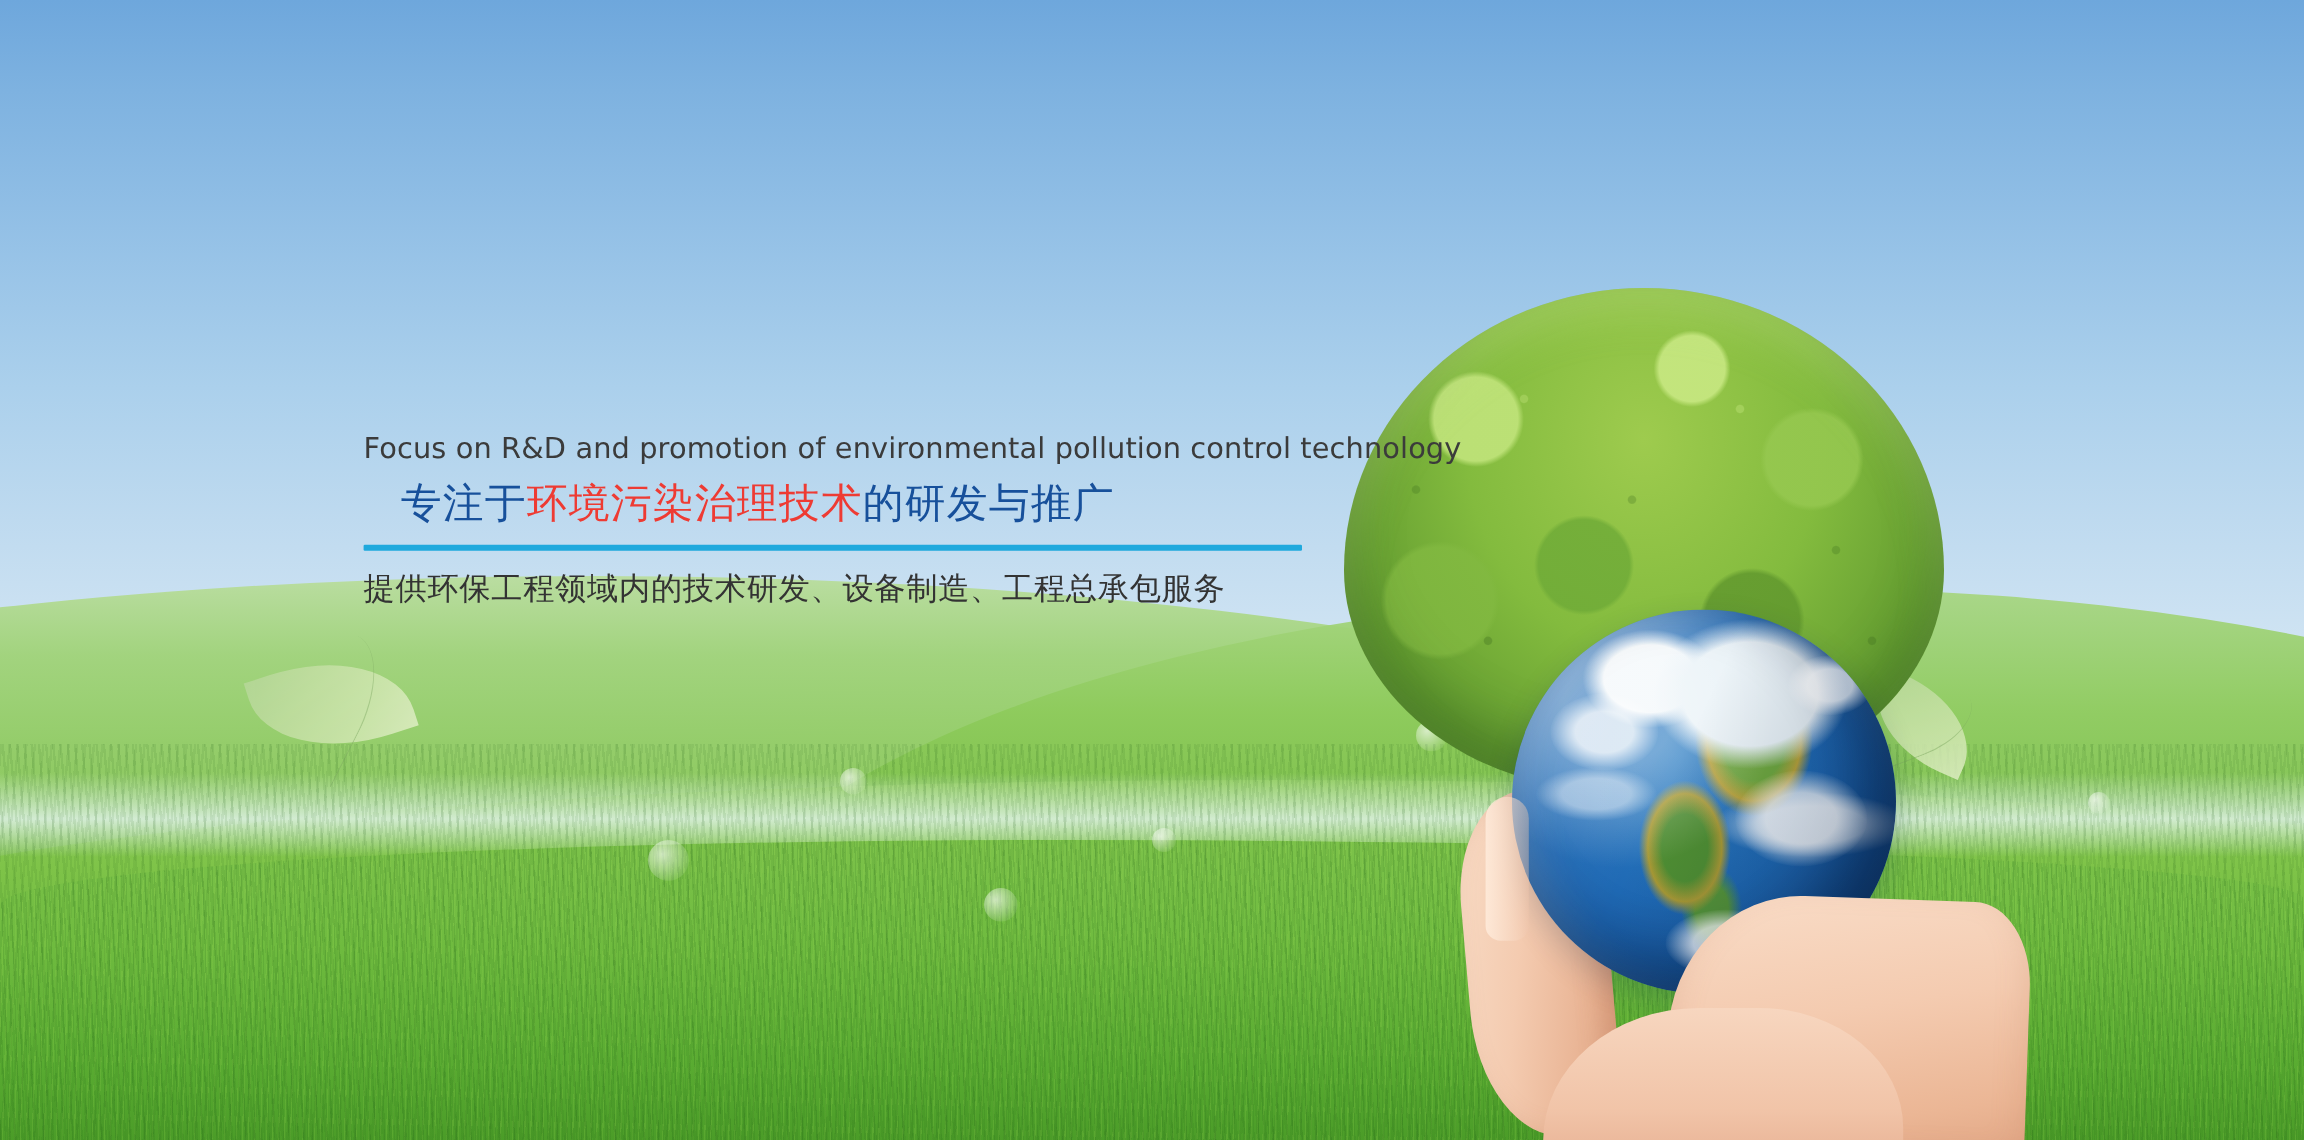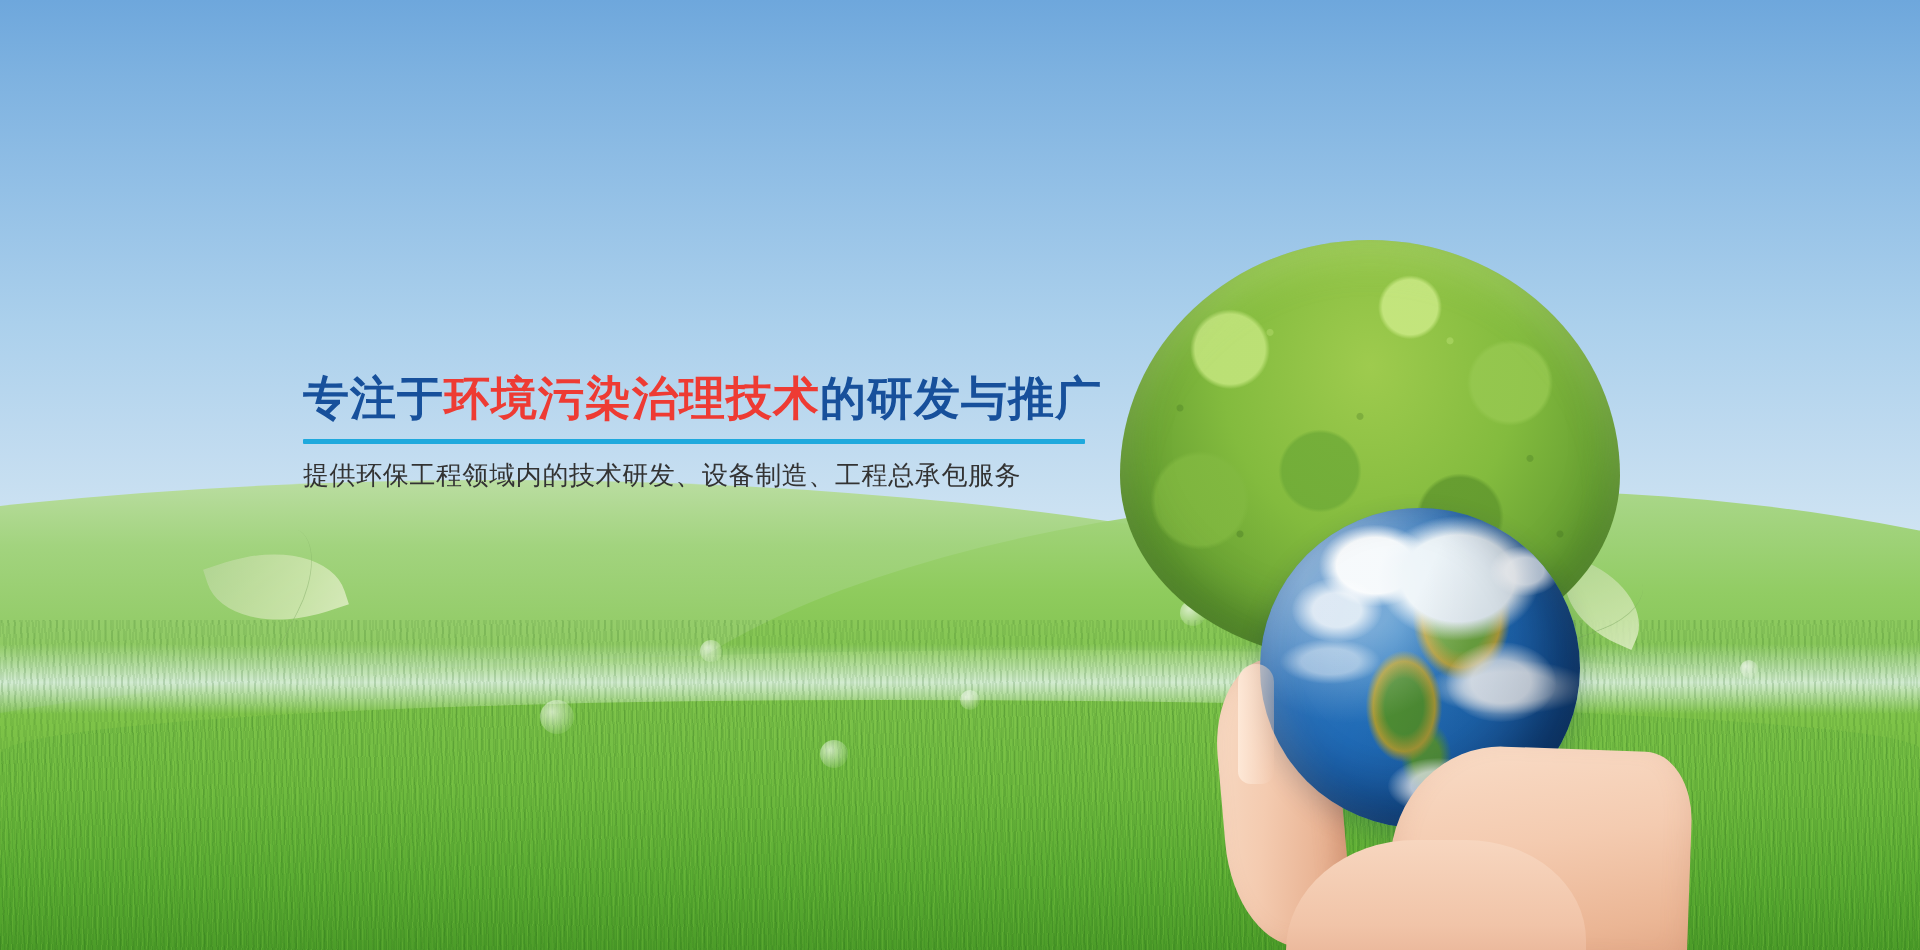--- a/index.html
+++ b/index.html
@@ -81,22 +81,22 @@
 
   
   .copy { position:absolute; left:303px; top:360px; width:800px; }
   .eyebrow {
     font-size:24px; color:#3b3b3b; letter-spacing:.1px; line-height:1.2;
     font-family:"DejaVu Sans","Liberation Sans",sans-serif;
     white-space:nowrap;
   }
   .headline {
     margin-top:11px;
-    font-size:46px; font-weight:bold; line-height:1.18;
-    letter-spacing:1px; white-space:nowrap;
+    font-size:34px; font-weight:normal; line-height:1.18;
+    letter-spacing:1px; white-space:nowrap;margin-left:31px;
   }
   .headline .seg-blue { color:#17509b; }
   .headline .seg-red  { color:#ee3b33; }
   .rule {
     margin-top:14px; width:782px; height:5px; background:#1fa9dd; border-radius:1px;
   }
   .subline {
     margin-top:15px; font-size:26px; color:#333333;
     letter-spacing:.6px; line-height:1.3; white-space:nowrap;
   }
@@ -258,20 +258,21 @@
       <div class="cloudswirl" style="left:72%;top:12%;width:70px;height:50px;"></div>
       <div class="terminator"></div>
     </div>
     <div class="hand hand-right"></div>
     <div class="hand-palm"></div>
     <div class="finger-edge"></div>
   </div>
 
   <div class="copy">
 
+    <div class="eyebrow">Focus on R&amp;D and promotion of environmental pollution control technology</div>
 
     <div class="headline">
       <span class="seg-blue">专注于</span><span class="seg-red">环境污染治理技术</span><span class="seg-blue">的研发与推广</span>
     </div>
 
     <div class="rule"></div>
 
     <div class="subline">提供环保工程领域内的技术研发、设备制造、工程总承包服务</div>
   </div>
 

